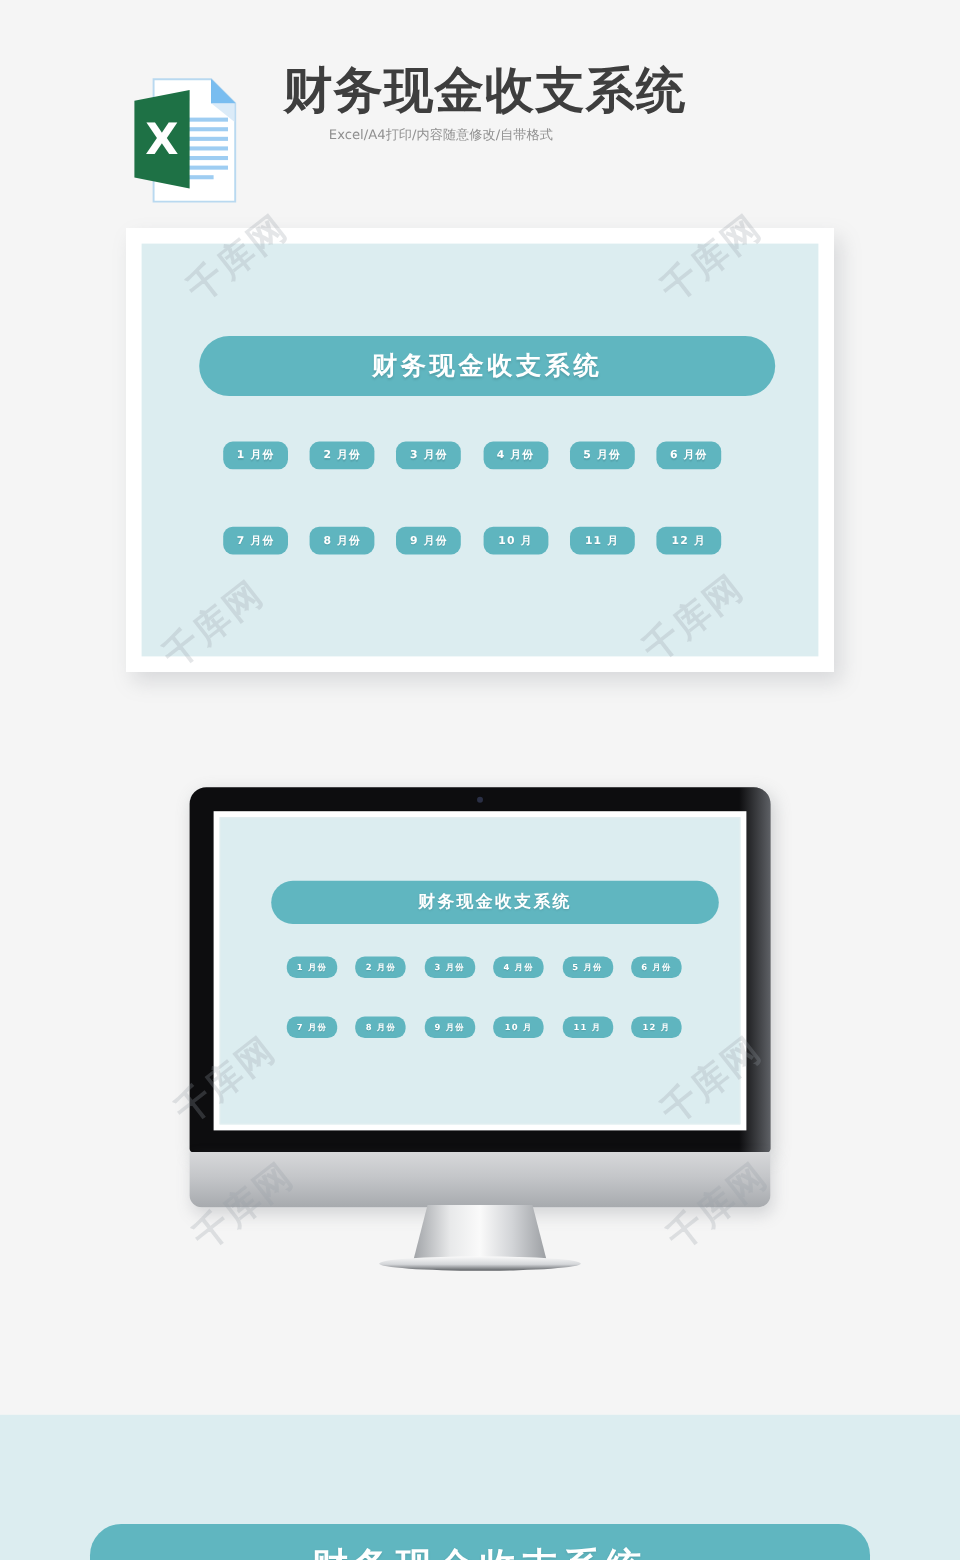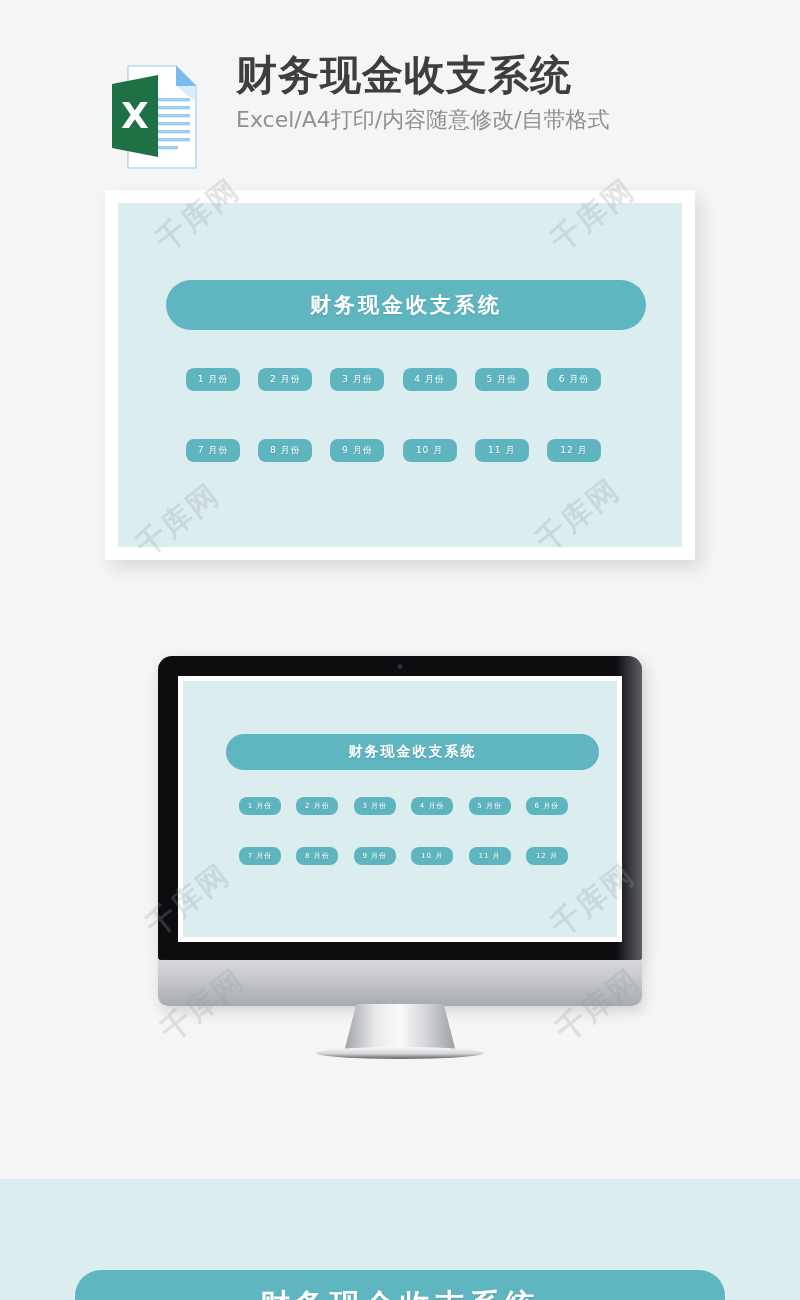--- a/index.html
+++ b/index.html
@@ -54,24 +54,25 @@
   .header-title {
     font-family: "DejaVu Sans", sans-serif;
     font-size: 41px;
     font-weight: 700;
     color: #3e3e3e;
     letter-spacing: 1px;
     line-height: 1.15;
   }
   .header-sub {
     font-family: "DejaVu Sans", sans-serif;
-    font-size: 22px;
+    font-size: 11px;
     color: #909090;
     margin-top: 6px;
     letter-spacing: 0px;
+    margin-left: 38px;
   }
 
   
   .card {
     position: absolute;
     left: 105px; top: 190px;
     width: 590px; height: 370px;
     background: #ffffff;
     padding: 13px;
     box-shadow: 6px 8px 16px rgba(120,125,130,0.22);
@@ -114,21 +115,21 @@
     left: 68px; top: 165px;
     width: 415px;
     row-gap: 48px;
   }
   .card .month-row { display: flex; width: 100%; justify-content: space-between; }
   .month-pill {
     border-radius: 8px;
     background: #5fb5bf;
     color: #ffffff;
     font-family: "DejaVu Sans", sans-serif;
-    font-weight: 400;
+    font-weight: 700;
     display: flex;
     align-items: center;
     justify-content: center;
     letter-spacing: 1px;
     text-shadow: 0 1px 1px rgba(0,0,0,0.12);
   }
   .card .month-pill { width: 54px; height: 23px; font-size: 9px; }
 
   
   .monitor {

